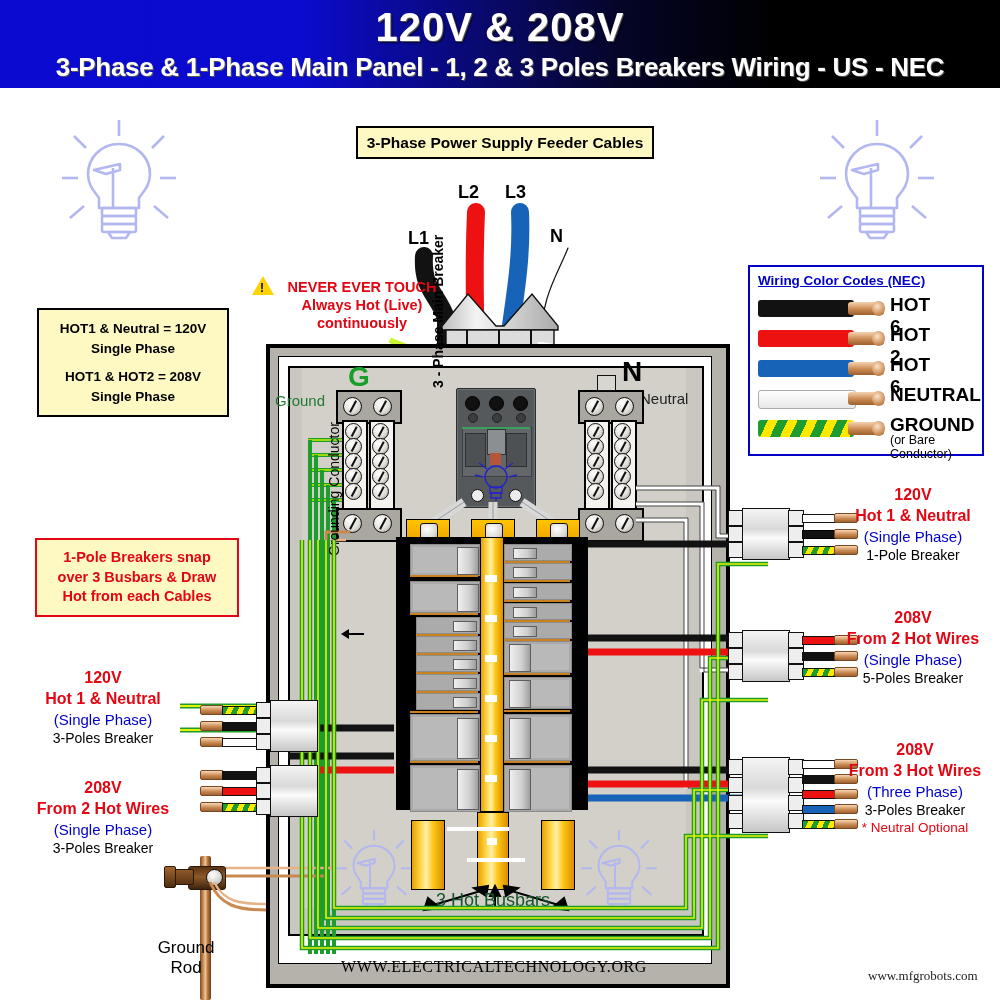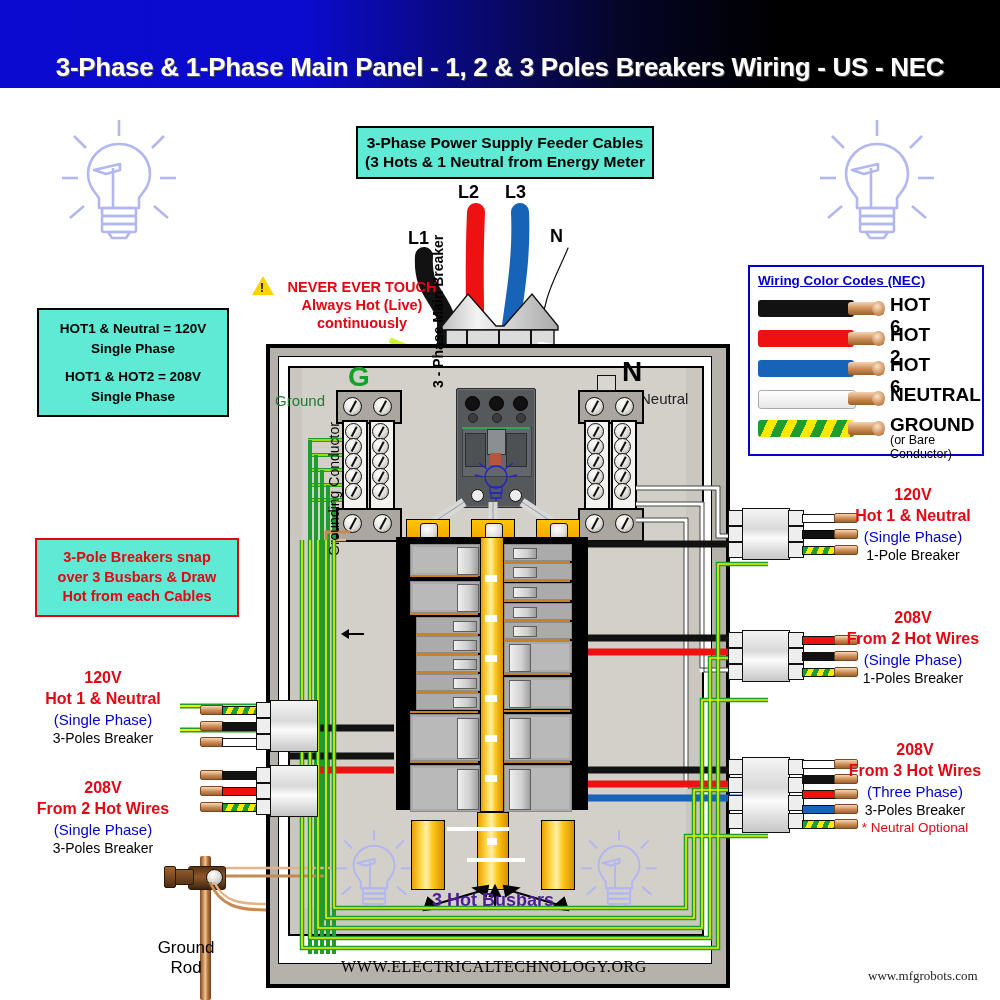--- a/index.html
+++ b/index.html
@@ -13,21 +13,21 @@
           overflow:hidden;}
   #header-title{left:0;top:5px;width:1000px;text-align:center;color:#fff;
                 font-size:40px;font-weight:bold;letter-spacing:1px;
                 text-shadow:1px 1px 0 #555,2px 2px 2px rgba(0,0,0,.6);}
   #header-sub{left:0;top:52px;width:1000px;text-align:center;color:#fff;
               font-size:26px;font-weight:bold;letter-spacing:-.3px;
               text-shadow:1px 1px 0 #555;}
   #header-rule{left:0;top:88px;width:1000px;height:3px;background:#fff;}
 
   
-  .boxed{border:2px solid #000;background:#5eead4;text-align:center;}
+  .boxed{border:2px solid #000;background:#fef9c3;text-align:center;}
   .bx-line{display:block;}
 
   #feeder-box{left:356px;top:126px;width:286px;padding:5px 4px;
               font-size:15.5px;font-weight:bold;line-height:1.25;}
 
   #volt-box{left:37px;top:308px;width:176px;padding:9px 6px;
             font-size:13.5px;font-weight:bold;line-height:1.45;}
   #volt-box .grp{margin-bottom:9px;}
   #volt-box .grp:last-child{margin-bottom:0;}
 
@@ -101,22 +101,22 @@
 
   
   .hotbar{position:absolute;background:
           linear-gradient(90deg,#e8a200 0%,#ffd84d 28%,#fff0a8 45%,#ffc71a 65%,#d98f00 100%);
           border:1.5px solid #000;}
   .lug{position:absolute;background:
        linear-gradient(180deg,#ffc400,#f0a400);border:1px solid #000;}
   .lug .sc{position:absolute;left:50%;top:50%;width:16px;height:16px;margin:-8px 0 0 -8px;
            border-radius:3px;background:
            radial-gradient(circle at 38% 32%,#fff,#dcdad4 60%,#a2a099);border:1.5px solid #111;}
-  #busbar-label{left:398px;top:890px;width:190px;text-align:center;color:#4c1d95;
-                font-size:18px;font-weight:bold;}
+  #busbar-label{left:398px;top:890px;width:190px;text-align:center;color:#14532d;
+                font-size:18px;font-weight:normal;}
 
   #grounding-cond{left:326px;top:556px;font-size:14px;color:#000;
                   transform:rotate(-90deg);transform-origin:left top;white-space:nowrap;}
 
   #site{left:288px;top:958px;width:412px;text-align:center;font-size:16px;
         letter-spacing:.6px;color:#000;font-family:"Liberation Serif",serif;}
   #watermark{left:868px;top:968px;font-size:13px;color:#222;
              font-family:"Liberation Serif",serif;}
 
   
@@ -163,20 +163,21 @@
   #rod-screw{left:206px;top:869px;width:15px;height:15px;border-radius:50%;
              background:radial-gradient(circle at 38% 32%,#fff,#d9d7d1 55%,#97958d);border:1.4px solid #111;}
   #rod-label{left:142px;top:938px;width:88px;text-align:center;font-size:17px;color:#000;line-height:1.15;}
 
   svg{display:block;overflow:visible;}
 </style>
 </head>
 <body>
 
 <div class="abs" id="header">
+  <div class="abs" id="header-title">120V &amp; 208V</div>
   <div class="abs" id="header-sub">3-Phase &amp; 1-Phase Main Panel - 1, 2 &amp; 3 Poles Breakers Wiring - US - NEC</div>
 </div>
 <div class="abs" id="header-rule"></div>
 
 <div class="abs bulb" style="left:60px;top:112px;">
   <svg width="118" height="128" viewBox="0 0 118 128">
     <g fill="none" stroke="#b3b7f0" stroke-width="2.6" stroke-linejoin="round">
       <path d="M59 32 C41 32 28 46 28 62 c0 12 7 18 11 24 l0 10 40 0 0-10 c4-6 11-12 11-24 C90 46 77 32 59 32Z"></path>
       <rect x="42" y="96" width="34" height="8" rx="2"></rect>
       <rect x="42" y="104" width="34" height="8" rx="2"></rect>
@@ -210,21 +211,20 @@
       <path d="M2 66 l16 0"></path>
       <path d="M116 66 l-16 0"></path>
       <path d="M10 106 l14 -12"></path>
       <path d="M108 106 l-14 -12"></path>
     </g>
   </svg>
 </div>
 
 <div class="abs boxed" id="feeder-box">
   <span class="bx-line">3-Phase Power Supply Feeder Cables</span>
-  <span class="bx-line">(3 Hots &amp; 1 Neutral from Energy Meter</span>
 </div>
 
 <div class="abs" style="left:380px;top:186px;">
   <svg width="230" height="170" viewBox="0 0 230 170">
 
     <path d="M44 70 C42 104 58 108 66 132 L66 160" stroke="#121212" stroke-width="18" fill="none" stroke-linecap="round"></path>
 
     <path d="M96 26 C94 70 94 100 96 160" stroke="#ee1111" stroke-width="18" fill="none" stroke-linecap="round"></path>
 
     <path d="M140 26 C142 70 136 104 128 160" stroke="#1763b8" stroke-width="18" fill="none" stroke-linecap="round"></path>
@@ -271,21 +271,21 @@
     <span class="bx-line">HOT1 &amp; Neutral = 120V</span>
     <span class="bx-line">Single Phase</span>
   </div>
   <div class="grp">
     <span class="bx-line">HOT1 &amp; HOT2 = 208V</span>
     <span class="bx-line">Single Phase</span>
   </div>
 </div>
 
 <div class="abs boxed" id="pole-note">
-  <span class="bx-line">3-Pole Breakers snap</span>
+  <span class="bx-line">1-Pole Breakers snap</span>
   <span class="bx-line">over 3 Busbars &amp; Draw</span>
   <span class="bx-line">Hot from each Cables</span>
 </div>
 
 <div class="abs" id="warn-tri"></div>
 <div class="abs" id="warn">
   <span class="bx-line">NEVER EVER TOUCH</span>
   <span class="bx-line">Always Hot (Live)</span>
   <span class="bx-line">continuously</span>
 </div>
@@ -740,21 +740,21 @@
   <div class="cw-cop" style="left:106px;top:5px;"></div>
   <div class="cw" style="left:74px;top:22px;width:34px;background:#121212;"></div>
   <div class="cw-cop" style="left:106px;top:21px;"></div>
   <div class="cw" style="left:74px;top:38px;width:34px;background:repeating-linear-gradient(115deg,#1f9c2e 0 5px,#ffe800 5px 10px);"></div>
   <div class="cw-cop" style="left:106px;top:37px;"></div>
 </div>
 <div class="abs grp-lab" style="left:838px;top:608px;width:150px;">
   <div class="l1">208V</div>
   <div class="l1">From 2 Hot Wires</div>
   <div class="l2">(Single Phase)</div>
-  <div class="l3">1-Poles Breaker</div>
+  <div class="l3">5-Poles Breaker</div>
 </div>
 
 <div class="abs cable" style="left:728px;top:757px;">
   <div class="cb-clamp" style="left:0;top:2px;width:14px;height:14px;"></div>
   <div class="cb-clamp" style="left:0;top:20px;width:14px;height:14px;"></div>
   <div class="cb-clamp" style="left:0;top:38px;width:14px;height:14px;"></div>
   <div class="cb-clamp" style="left:0;top:56px;width:14px;height:14px;"></div>
   <div class="cb-sheath" style="left:14px;top:0;width:46px;height:74px;"></div>
   <div class="cb-clamp" style="left:60px;top:2px;width:14px;height:14px;"></div>
   <div class="cb-clamp" style="left:60px;top:20px;width:14px;height:14px;"></div>

